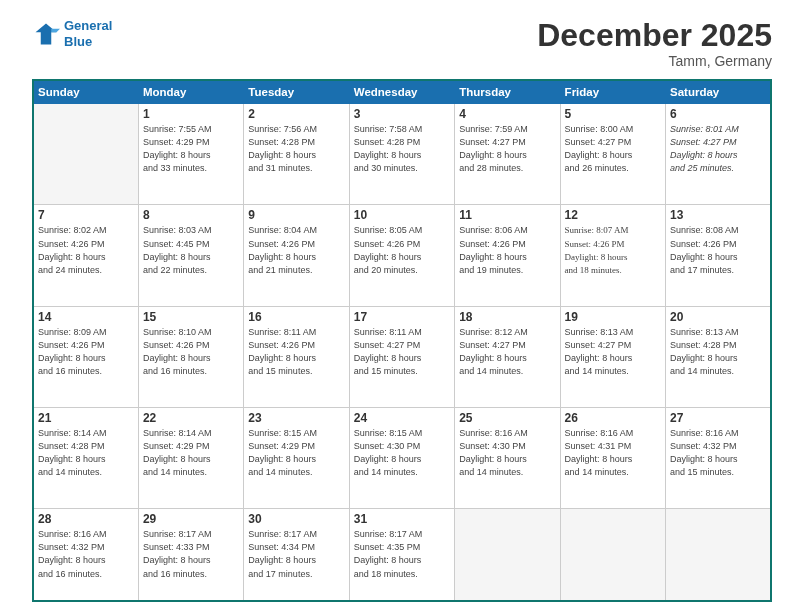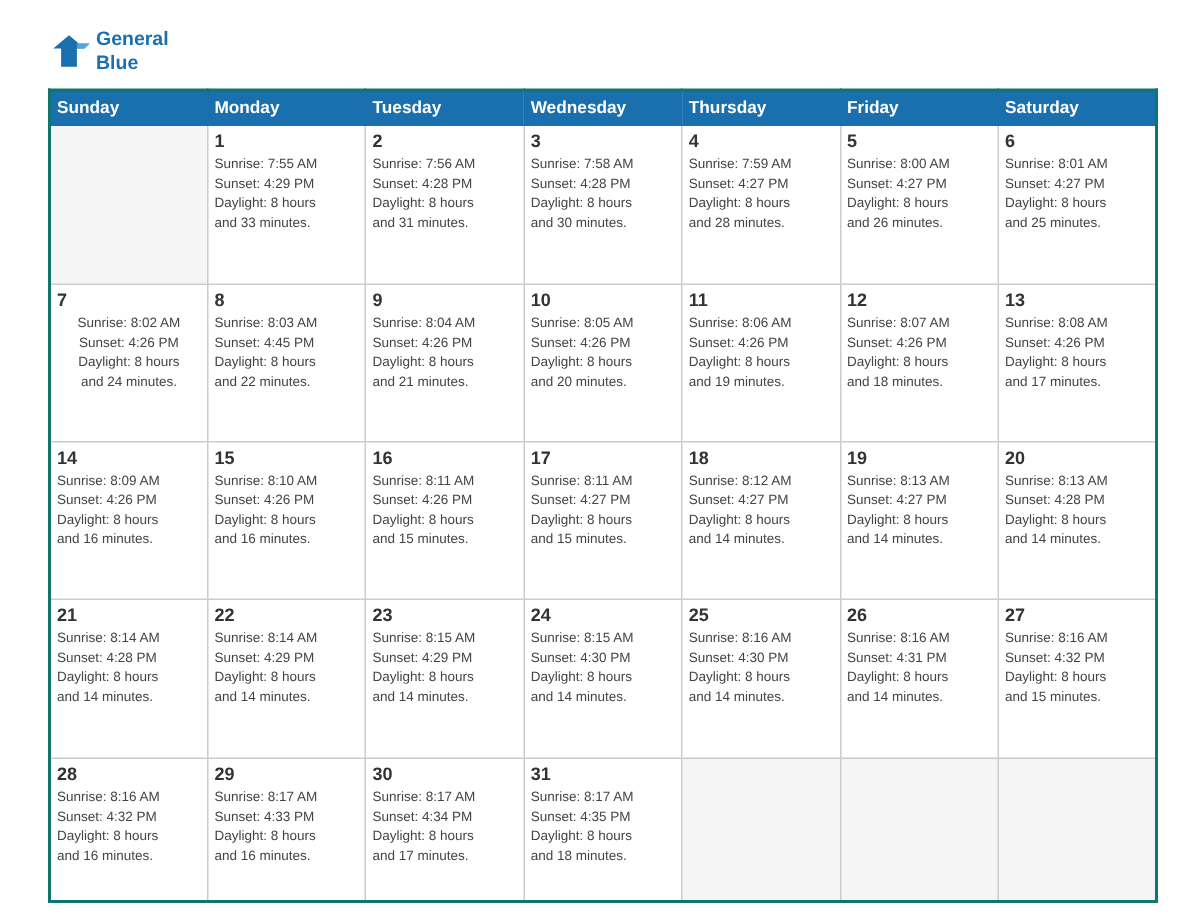--- a/index.html
+++ b/index.html
@@ -104,20 +104,24 @@
     <div class="logo">
       <svg class="logo-icon" viewBox="0 0 32 32">
         <polygon points="16,4 28,14 22,14 22,28 10,28 10,14 4,14" fill="#1a6faf"></polygon>
         <polygon points="22,10 32,10 28,14 22,14" fill="#4da6e0"></polygon>
       </svg>
       <div class="logo-text">
         <div><span class="blue">General</span></div>
         <div><span class="blue">Blue</span></div>
       </div>
     </div>
+    <div class="title-block">
+      <div class="month-title">December 2025</div>
+      <div class="location">Tamm, Germany</div>
+    </div>
   </div>
 
   <table class="calendar">
     <thead>
       <tr>
       <th>Sunday</th>
           <th>Monday</th>
           <th>Tuesday</th>
           <th>Wednesday</th>
           <th>Thursday</th>
@@ -158,30 +162,30 @@
           </td>
           <td>
             <span class="day-num">5</span>
             <div class="day-info" style="white-space: pre-line;">Sunrise: 8:00 AM
 Sunset: 4:27 PM
 Daylight: 8 hours
 and 26 minutes.</div>
           </td>
           <td>
             <span class="day-num">6</span>
-            <div class="day-info" style="white-space: pre-line;">Sunrise: 8:01 AM
+            <div class="day-info" style="white-space: pre-line; font-style: italic;">Sunrise: 8:01 AM
 Sunset: 4:27 PM
 Daylight: 8 hours
 and 25 minutes.</div>
           </td>
         </tr>
         <tr>
           <td>
             <span class="day-num">7</span>
-            <div class="day-info" style="white-space: pre-line; text-align: center;">Sunrise: 8:02 AM
+            <div class="day-info" style="white-space: pre-line;">Sunrise: 8:02 AM
 Sunset: 4:26 PM
 Daylight: 8 hours
 and 24 minutes.</div>
           </td>
           <td>
             <span class="day-num">8</span>
             <div class="day-info" style="white-space: pre-line;">Sunrise: 8:03 AM
 Sunset: 4:45 PM
 Daylight: 8 hours
 and 22 minutes.</div>
@@ -202,21 +206,21 @@
           </td>
           <td>
             <span class="day-num">11</span>
             <div class="day-info" style="white-space: pre-line;">Sunrise: 8:06 AM
 Sunset: 4:26 PM
 Daylight: 8 hours
 and 19 minutes.</div>
           </td>
           <td>
             <span class="day-num">12</span>
-            <div class="day-info" style="white-space: pre-line;">Sunrise: 8:07 AM
+            <div class="day-info" style="white-space: pre-line; font-family: Liberation Serif, serif;">Sunrise: 8:07 AM
 Sunset: 4:26 PM
 Daylight: 8 hours
 and 18 minutes.</div>
           </td>
           <td>
             <span class="day-num">13</span>
             <div class="day-info" style="white-space: pre-line;">Sunrise: 8:08 AM
 Sunset: 4:26 PM
 Daylight: 8 hours
 and 17 minutes.</div>

